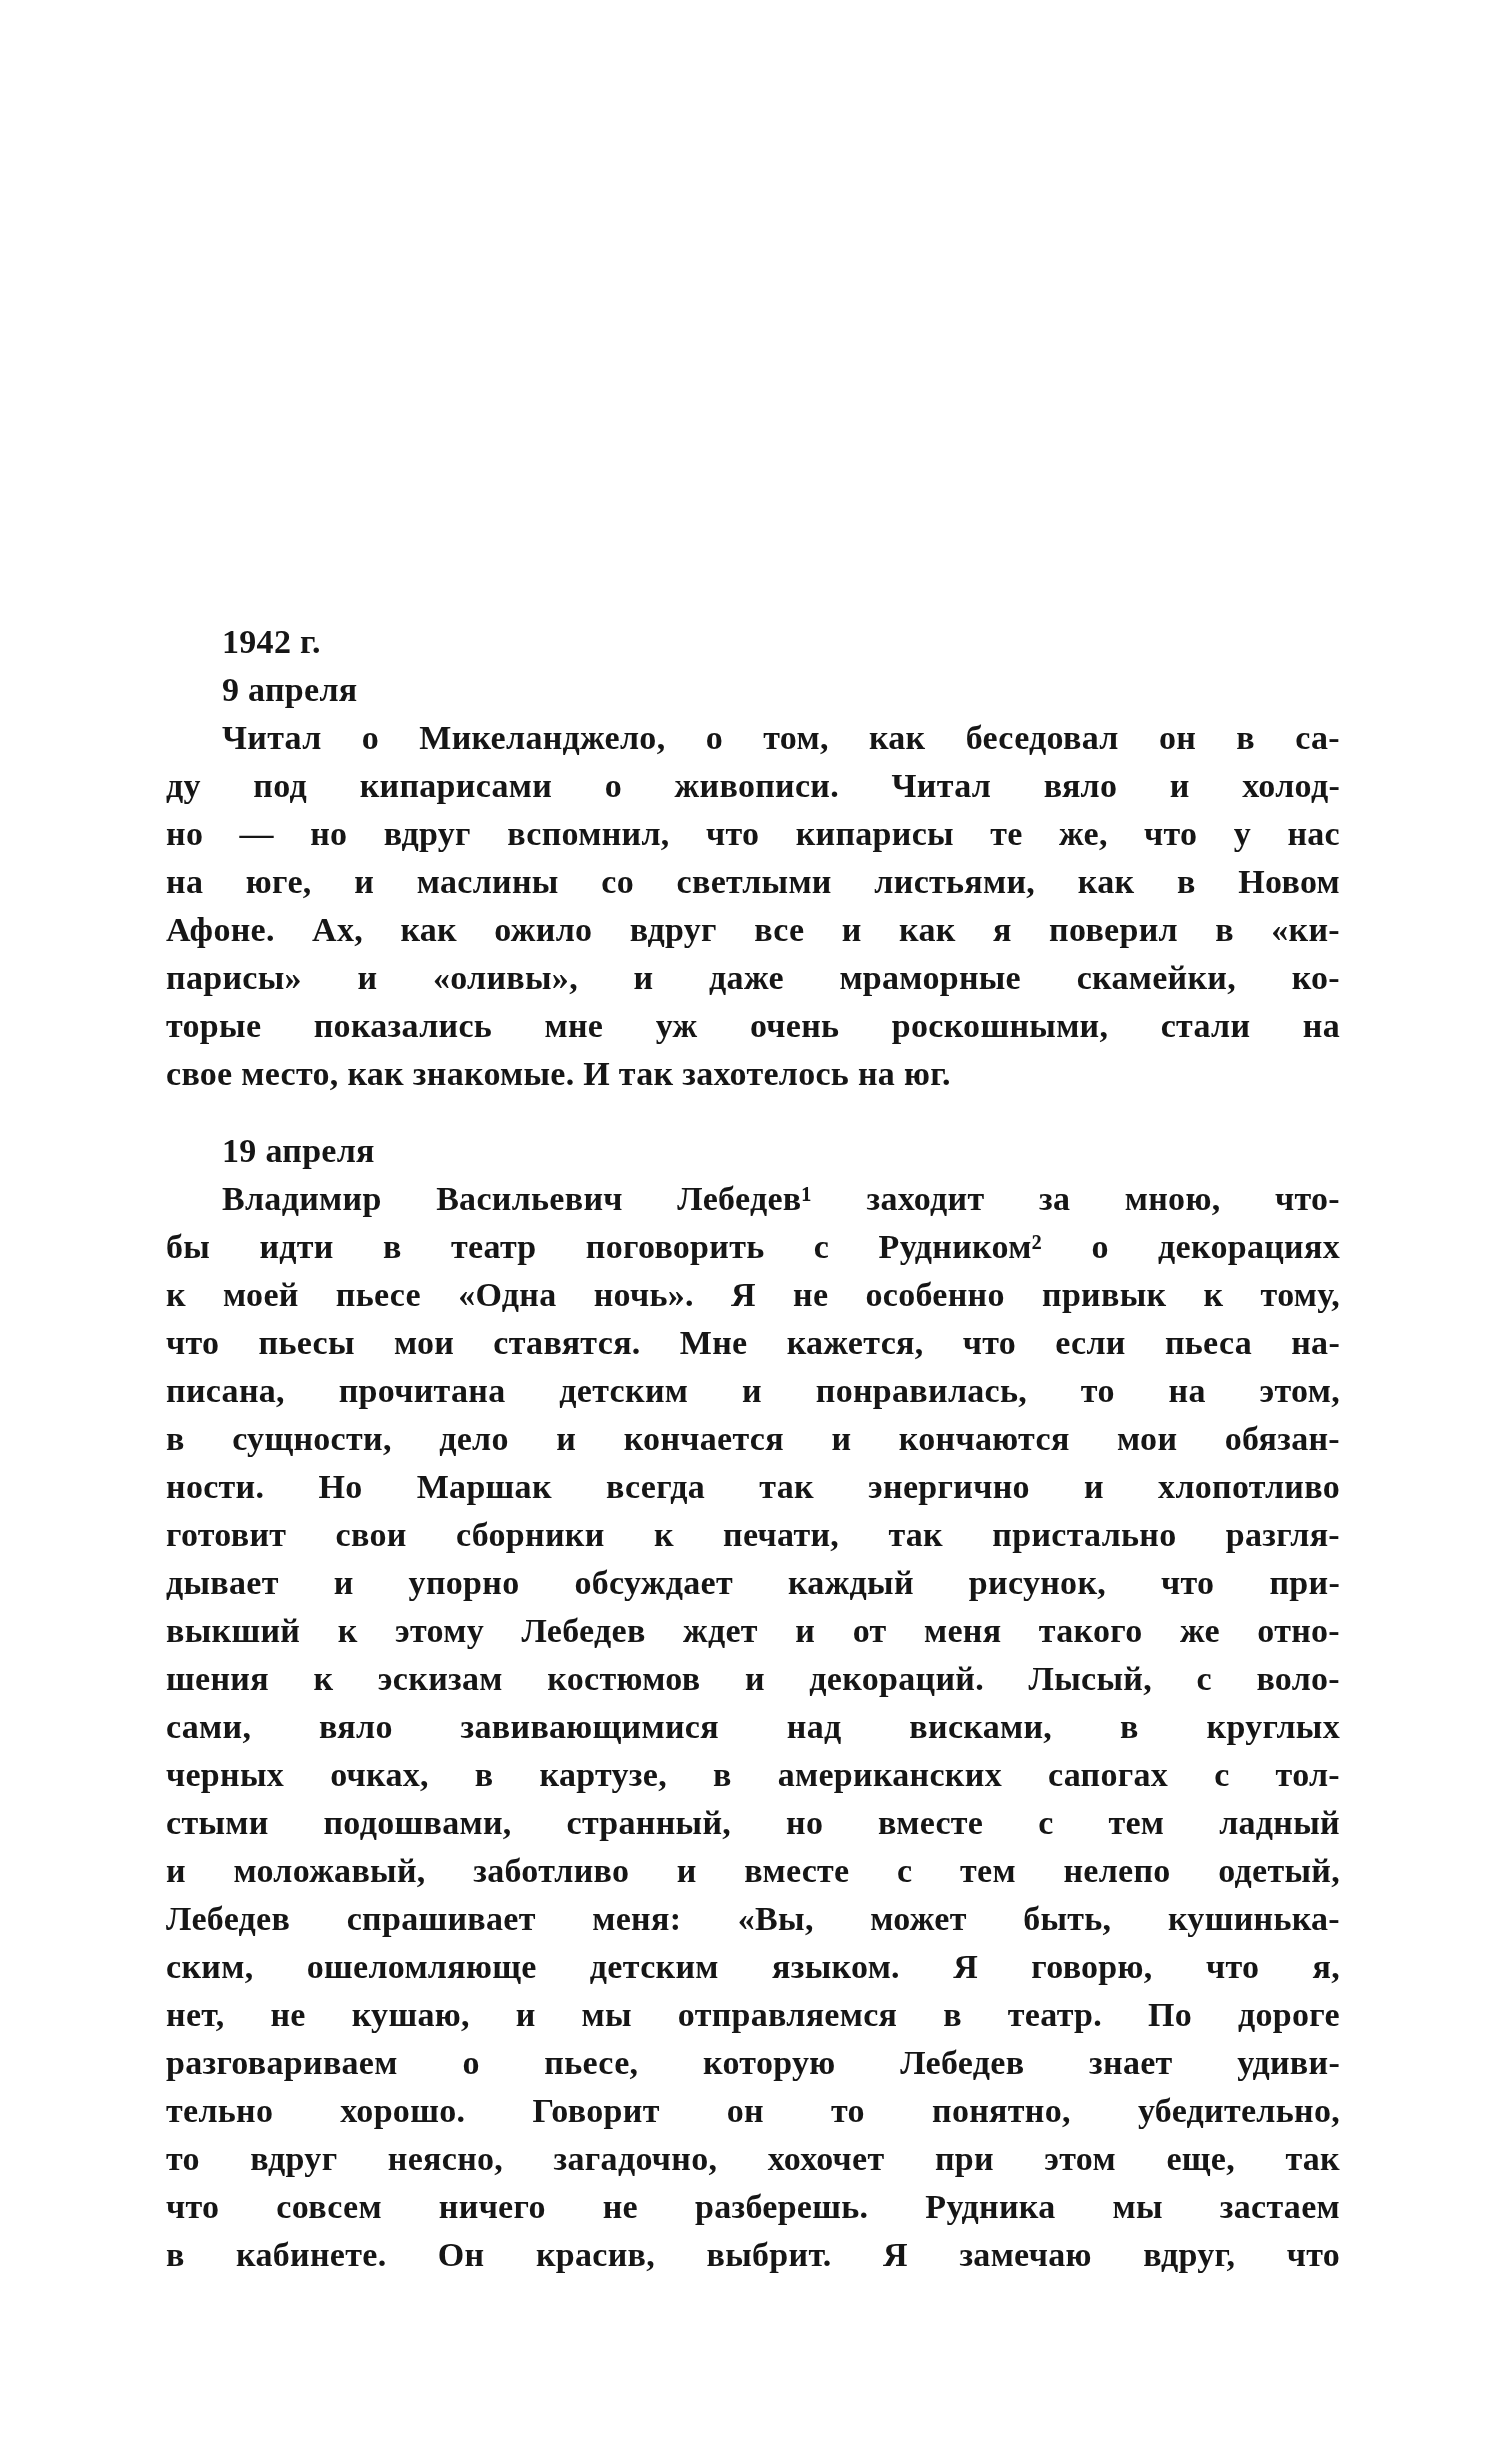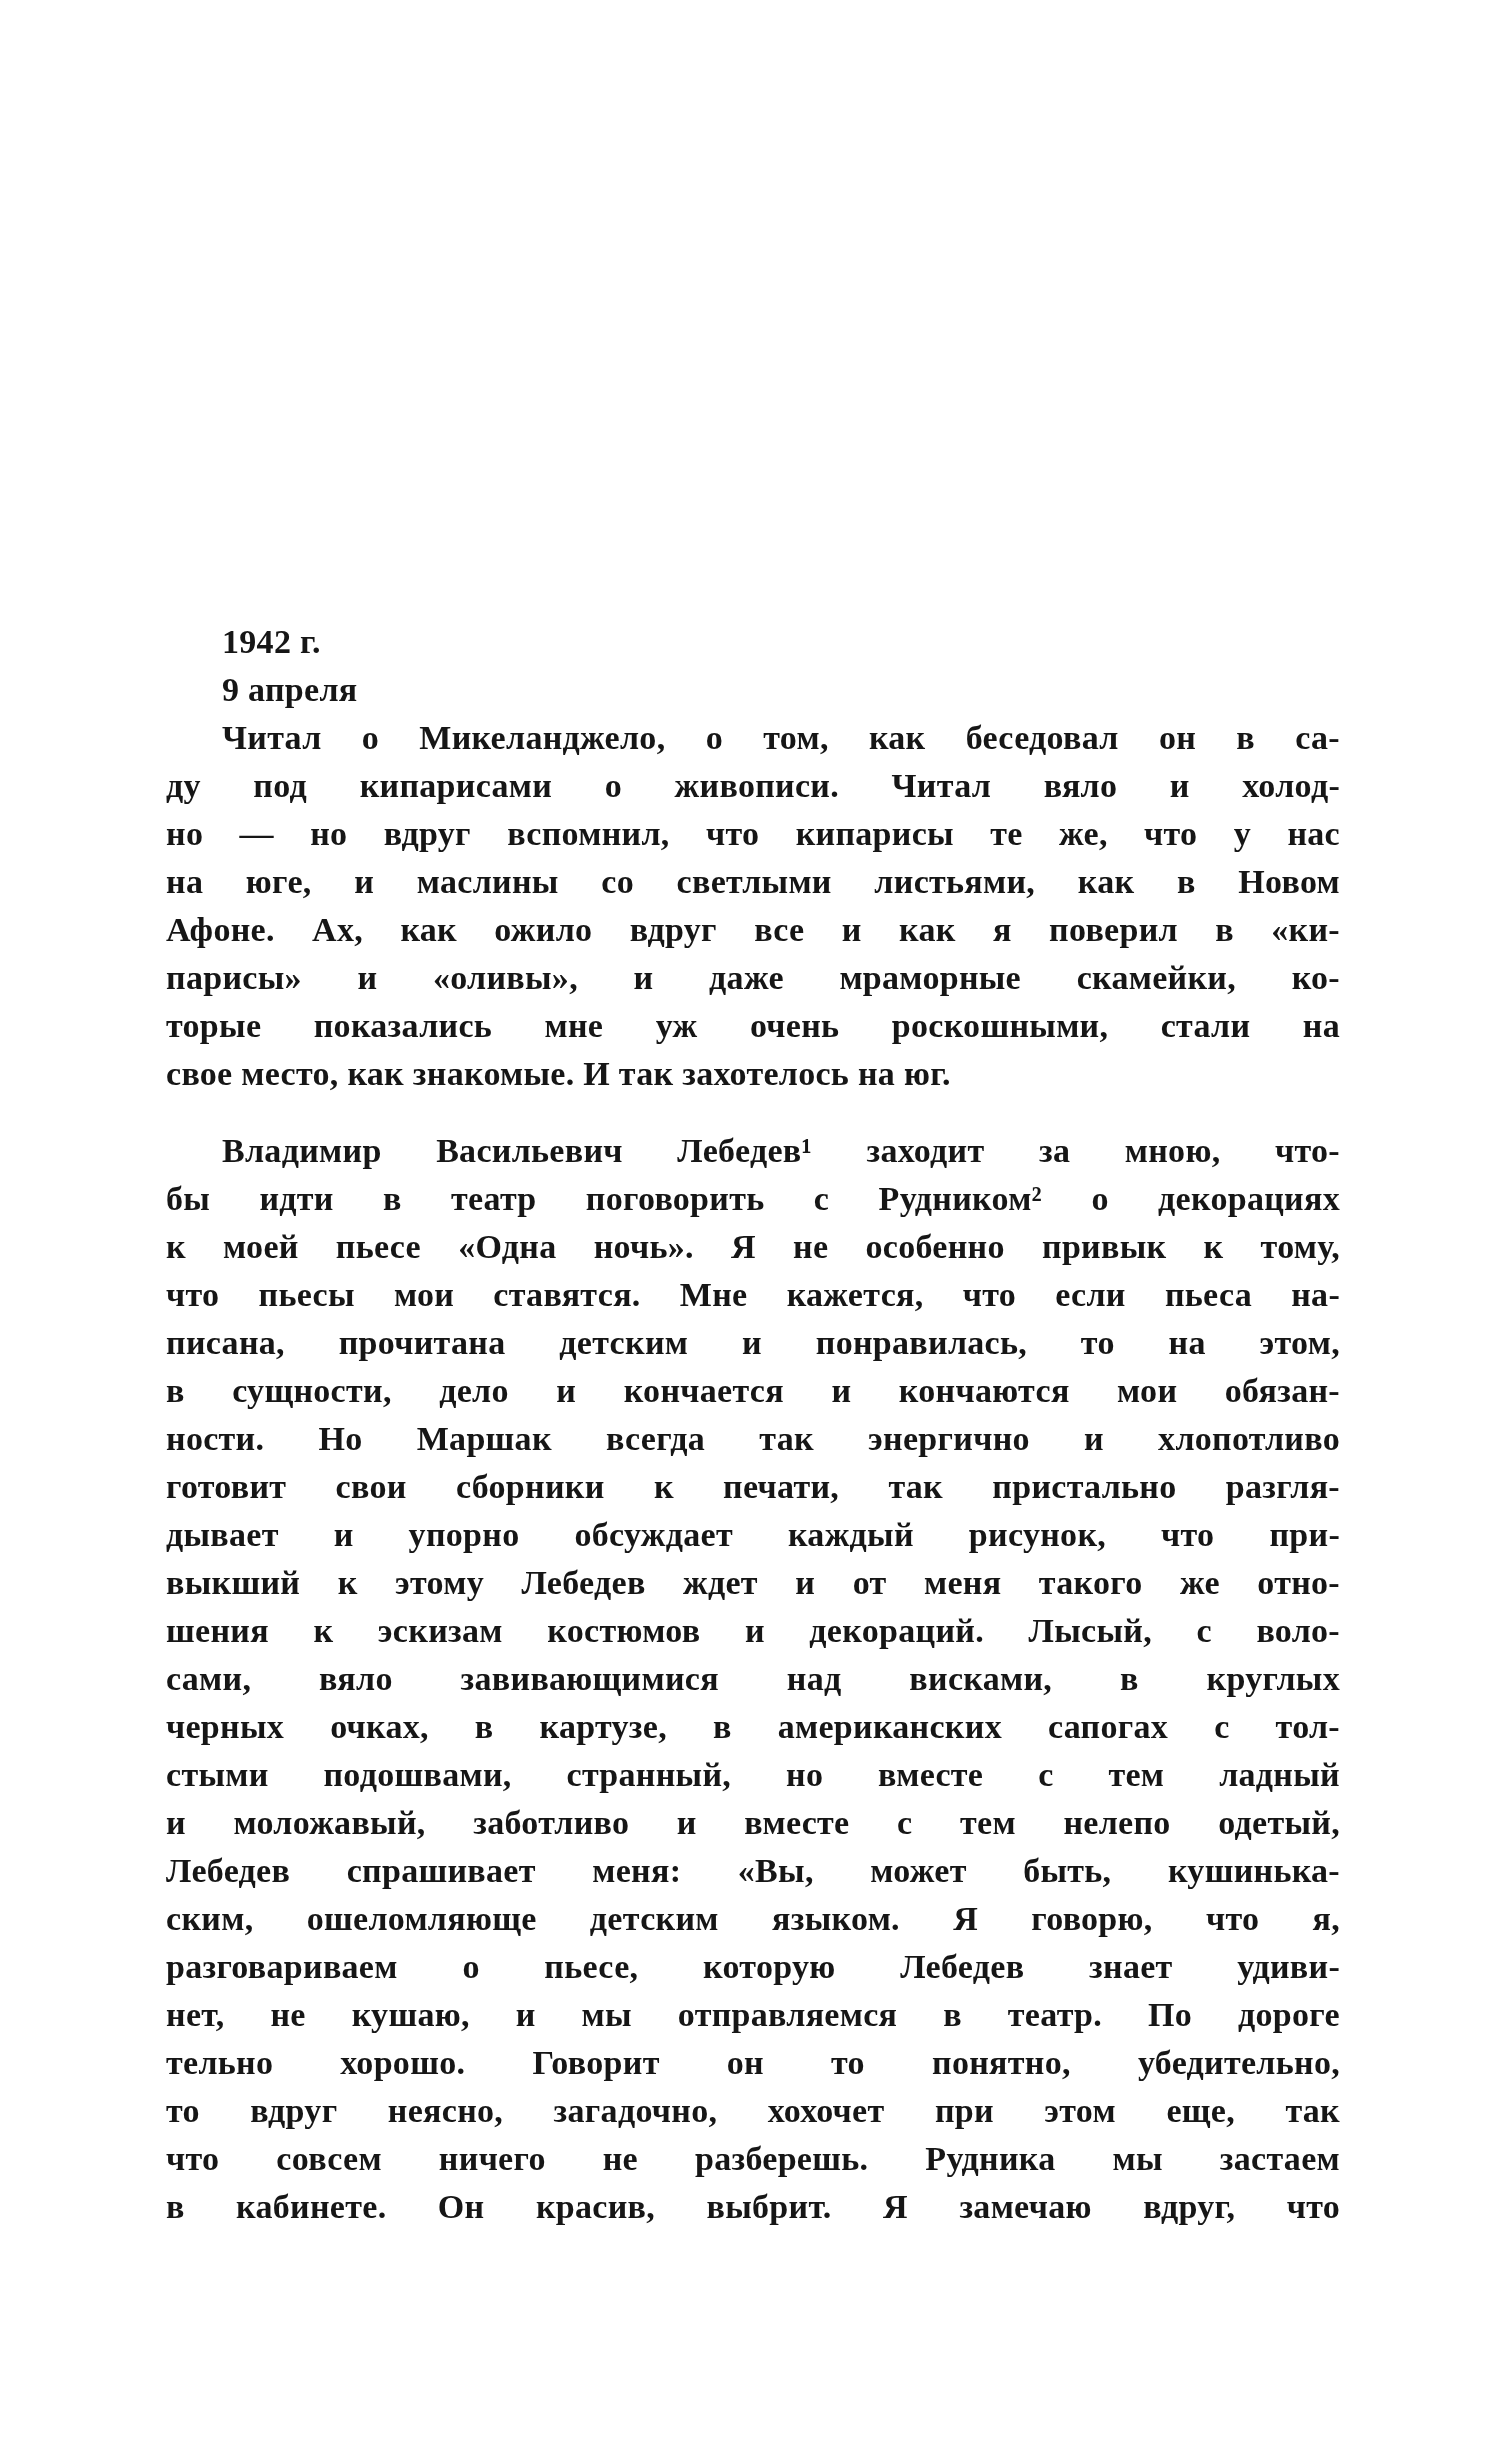--- a/index.html
+++ b/index.html
@@ -56,38 +56,39 @@
       <div class="line indent heading">9 апреля</div>
       <div class="line indent">Читал о Микеланджело, о том, как беседовал он в са-</div>
       <div class="line">ду под кипарисами о живописи. Читал вяло и холод-</div>
       <div class="line">но — но вдруг вспомнил, что кипарисы те же, что у нас</div>
       <div class="line">на юге, и маслины со светлыми листьями, как в Новом</div>
       <div class="line">Афоне. Ах, как ожило вдруг все и как я поверил в «ки-</div>
       <div class="line">парисы» и «оливы», и даже мраморные скамейки, ко-</div>
       <div class="line">торые показались мне уж очень роскошными, стали на</div>
       <div class="line last">свое место, как знакомые. И так захотелось на юг.</div>
       <div class="spacer"></div>
+      <div class="line indent heading">19 апреля</div>
       <div class="line indent">Владимир Васильевич Лебедев¹ заходит за мною, что-</div>
       <div class="line">бы идти в театр поговорить с Рудником² о декорациях</div>
       <div class="line">к моей пьесе «Одна ночь». Я не особенно привык к тому,</div>
       <div class="line">что пьесы мои ставятся. Мне кажется, что если пьеса на-</div>
       <div class="line">писана, прочитана детским и понравилась, то на этом,</div>
       <div class="line">в сущности, дело и кончается и кончаются мои обязан-</div>
       <div class="line">ности. Но Маршак всегда так энергично и хлопотливо</div>
       <div class="line">готовит свои сборники к печати, так пристально разгля-</div>
       <div class="line">дывает и упорно обсуждает каждый рисунок, что при-</div>
       <div class="line">выкший к этому Лебедев ждет и от меня такого же отно-</div>
       <div class="line">шения к эскизам костюмов и декораций. Лысый, с воло-</div>
       <div class="line">сами, вяло завивающимися над висками, в круглых</div>
       <div class="line">черных очках, в картузе, в американских сапогах с тол-</div>
       <div class="line">стыми подошвами, странный, но вместе с тем ладный</div>
       <div class="line">и моложавый, заботливо и вместе с тем нелепо одетый,</div>
       <div class="line">Лебедев спрашивает меня: «Вы, может быть, кушинька-</div>
       <div class="line">ским, ошеломляюще детским языком. Я говорю, что я,</div>
+      <div class="line">нет, не кушаю, и мы отправляемся в театр. По дороге</div>
       <div class="line">разговариваем о пьесе, которую Лебедев знает удиви-</div>
-      <div class="line">нет, не кушаю, и мы отправляемся в театр. По дороге</div>
       <div class="line">тельно хорошо. Говорит он то понятно, убедительно,</div>
       <div class="line">то вдруг неясно, загадочно, хохочет при этом еще, так</div>
       <div class="line">что совсем ничего не разберешь. Рудника мы застаем</div>
       <div class="line">в кабинете. Он красив, выбрит. Я замечаю вдруг, что</div>
     </div>
 </div>
 
 
 </body></html>

